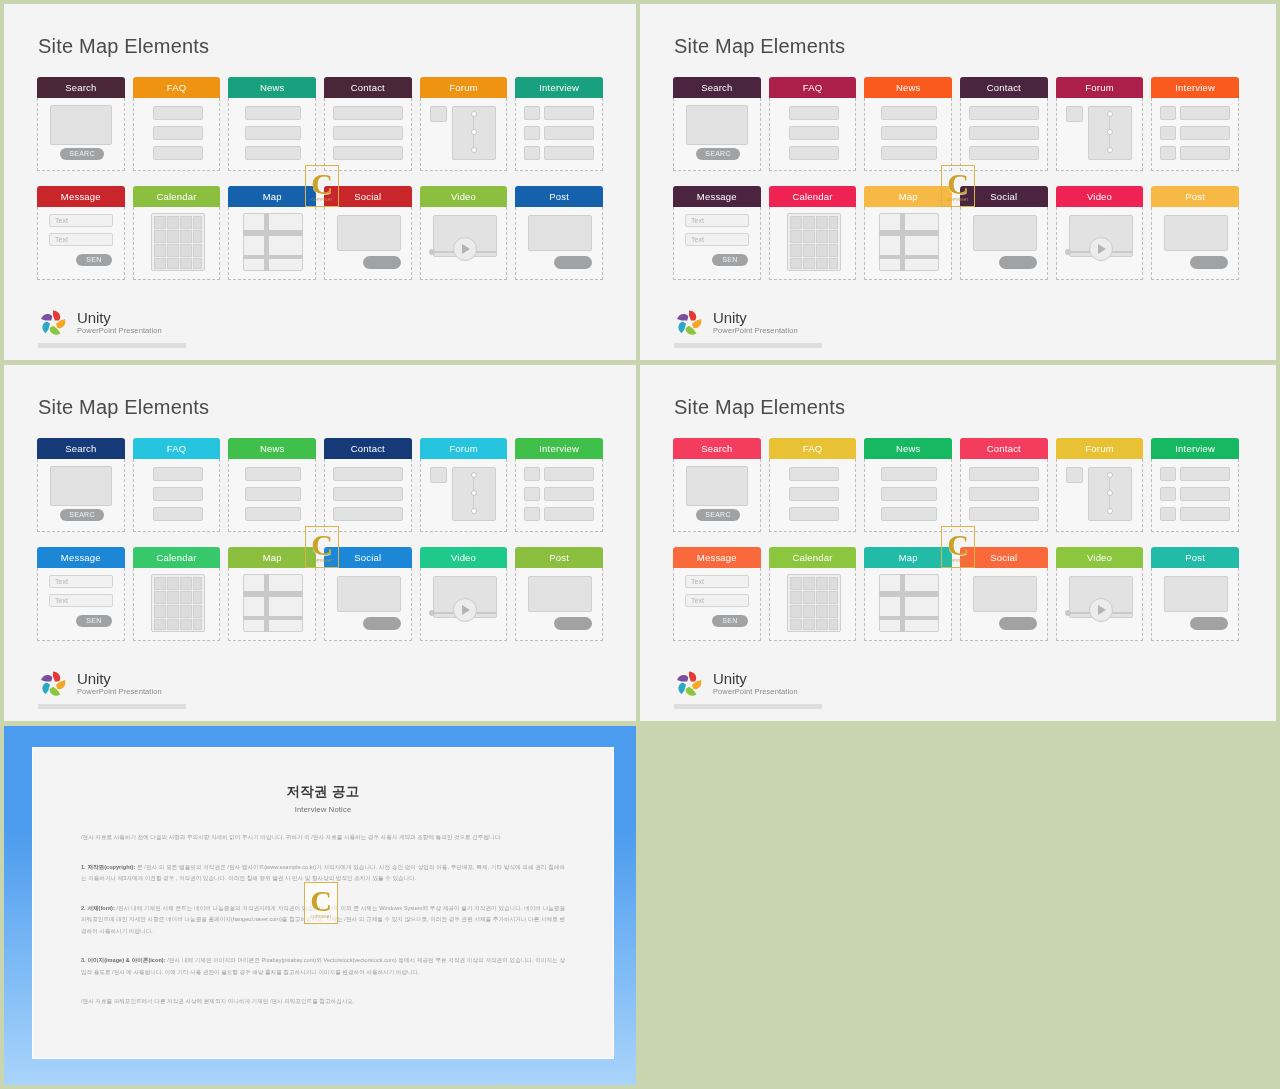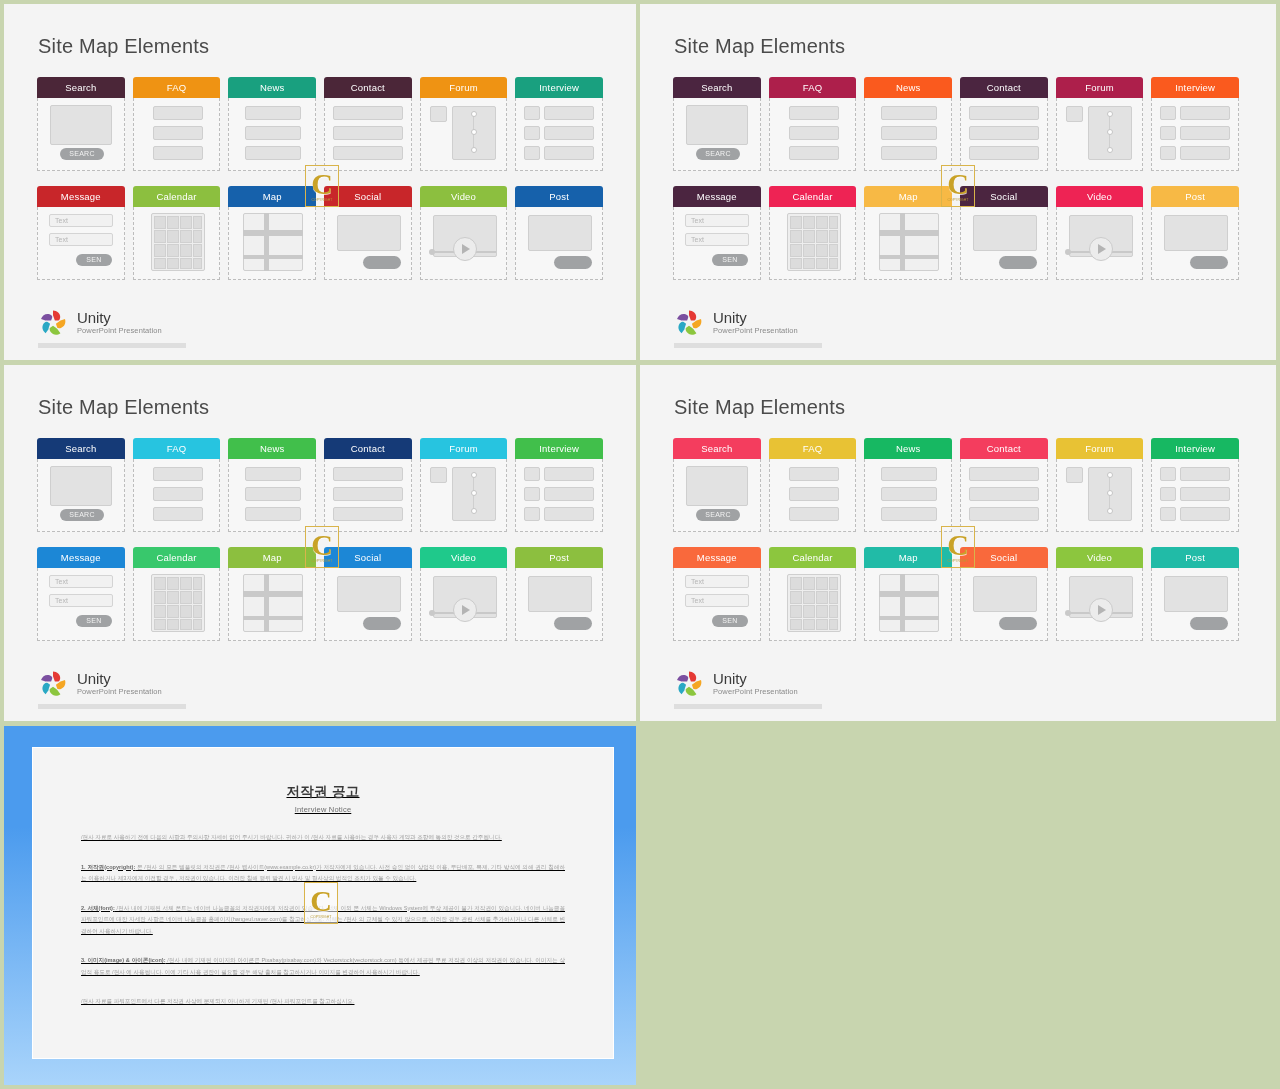--- a/index.html
+++ b/index.html
@@ -106,21 +106,20 @@
     box-sizing:border-box;
     overflow:hidden;
   }
   .paper{
     position:absolute;
     left:28px; top:21px; right:22px; bottom:26px;
     background:#f4f4f4;
     border:1px solid #ffffff;
     box-sizing:border-box;
     padding:35px 48px 8px 48px;
-    text-decoration:underline;
   }
   .cp-title{
     text-align:center;
     font-size:13.5px;
     font-weight:bold;
     color:#3a3a3a;
     letter-spacing:.3px;
   }
   .cp-subtitle{
     text-align:center;

